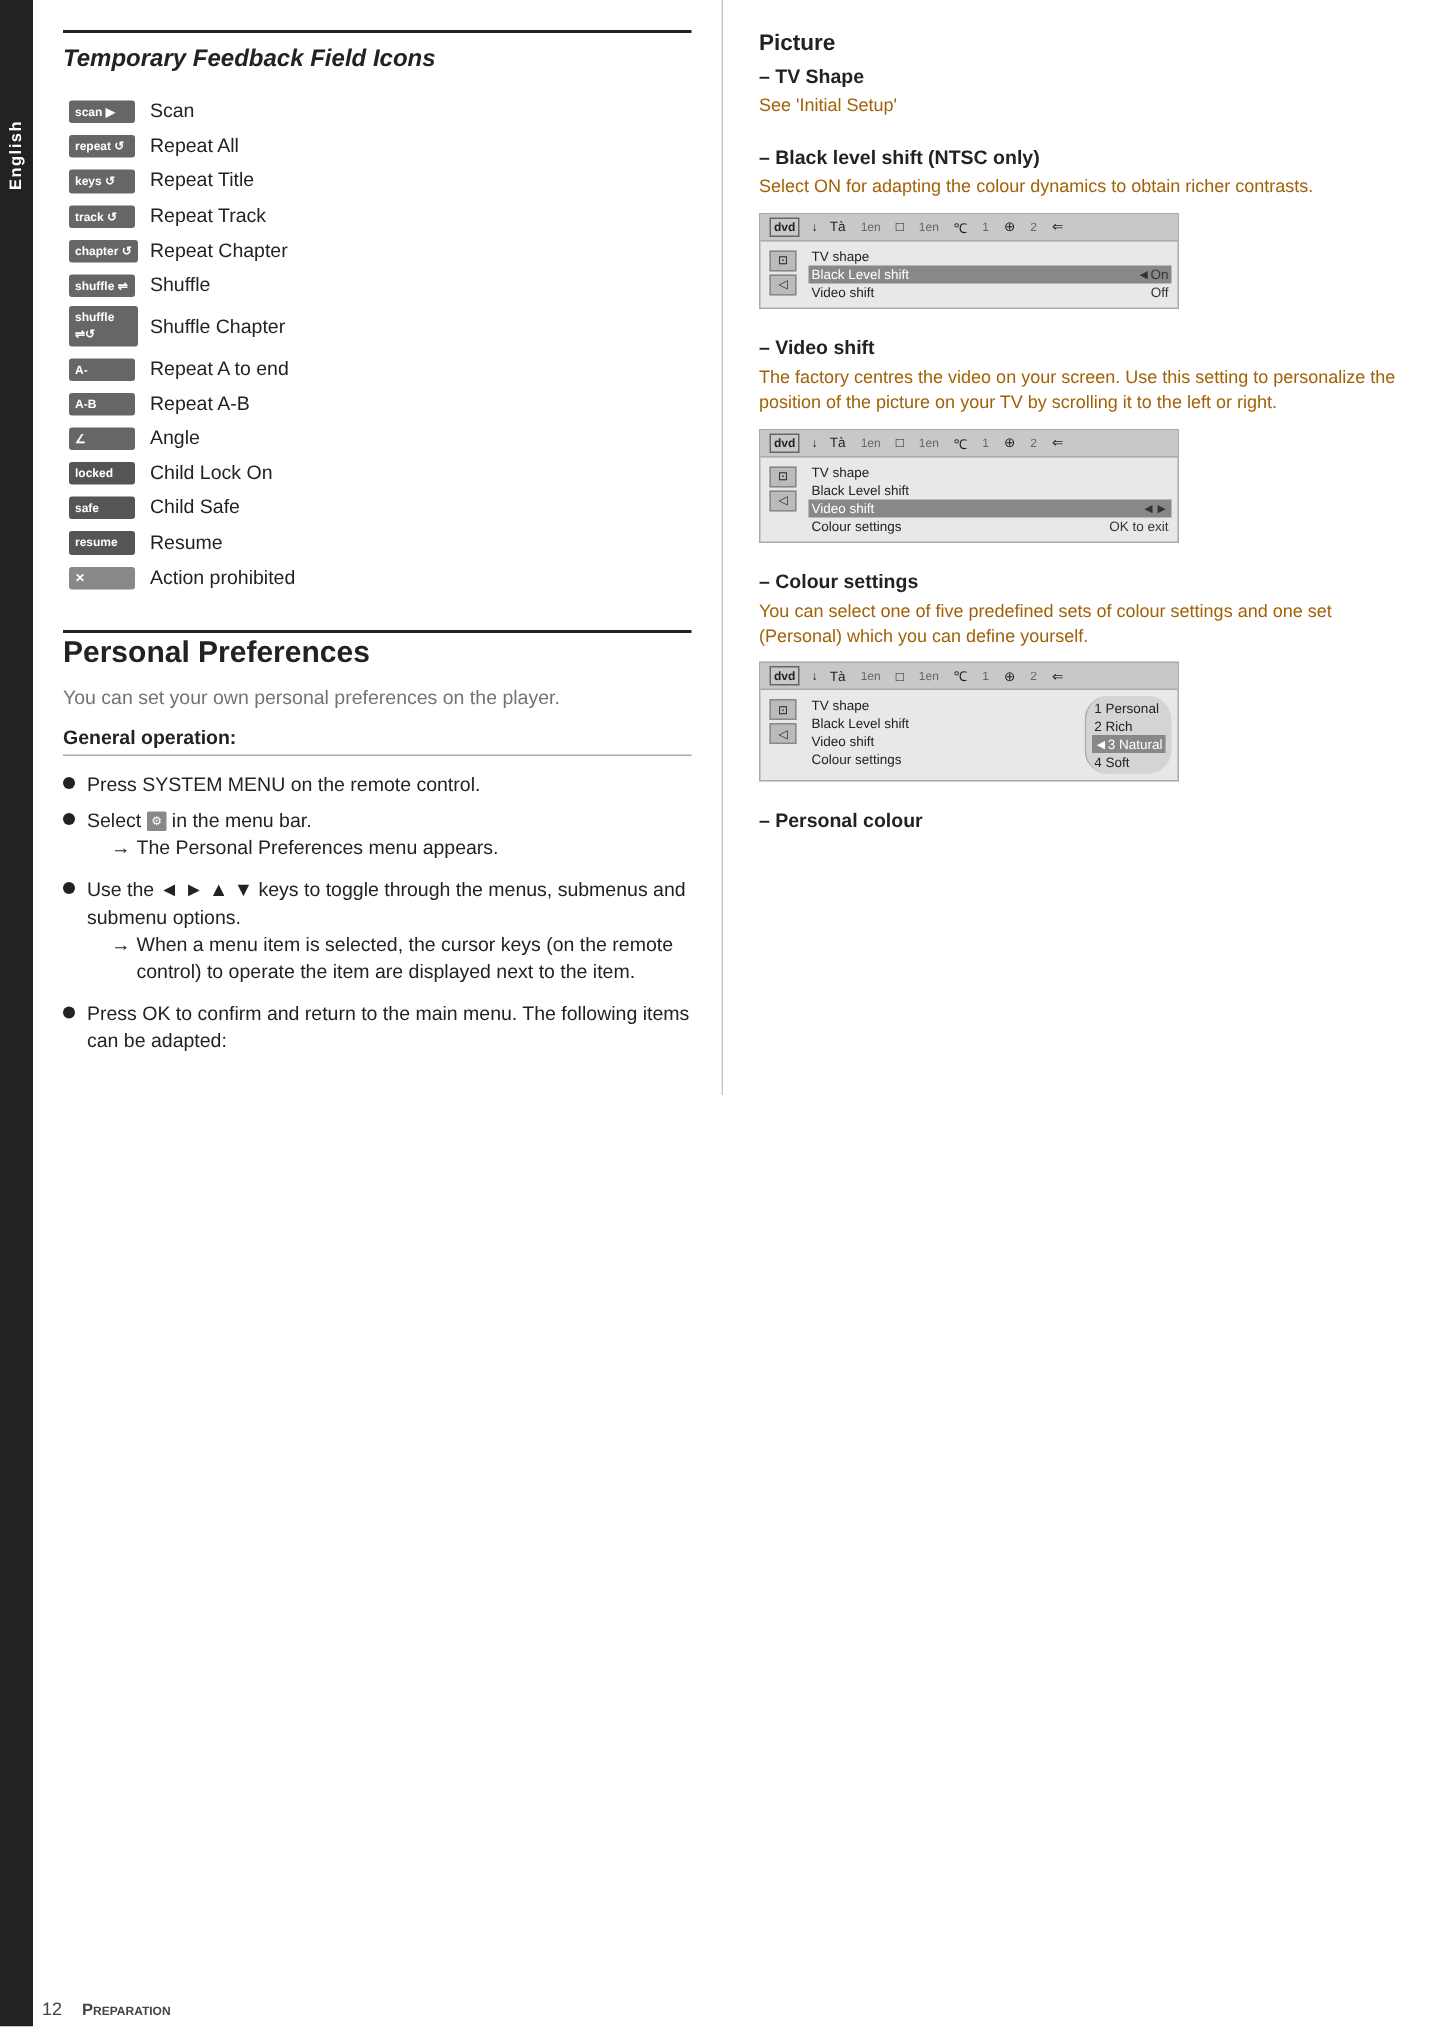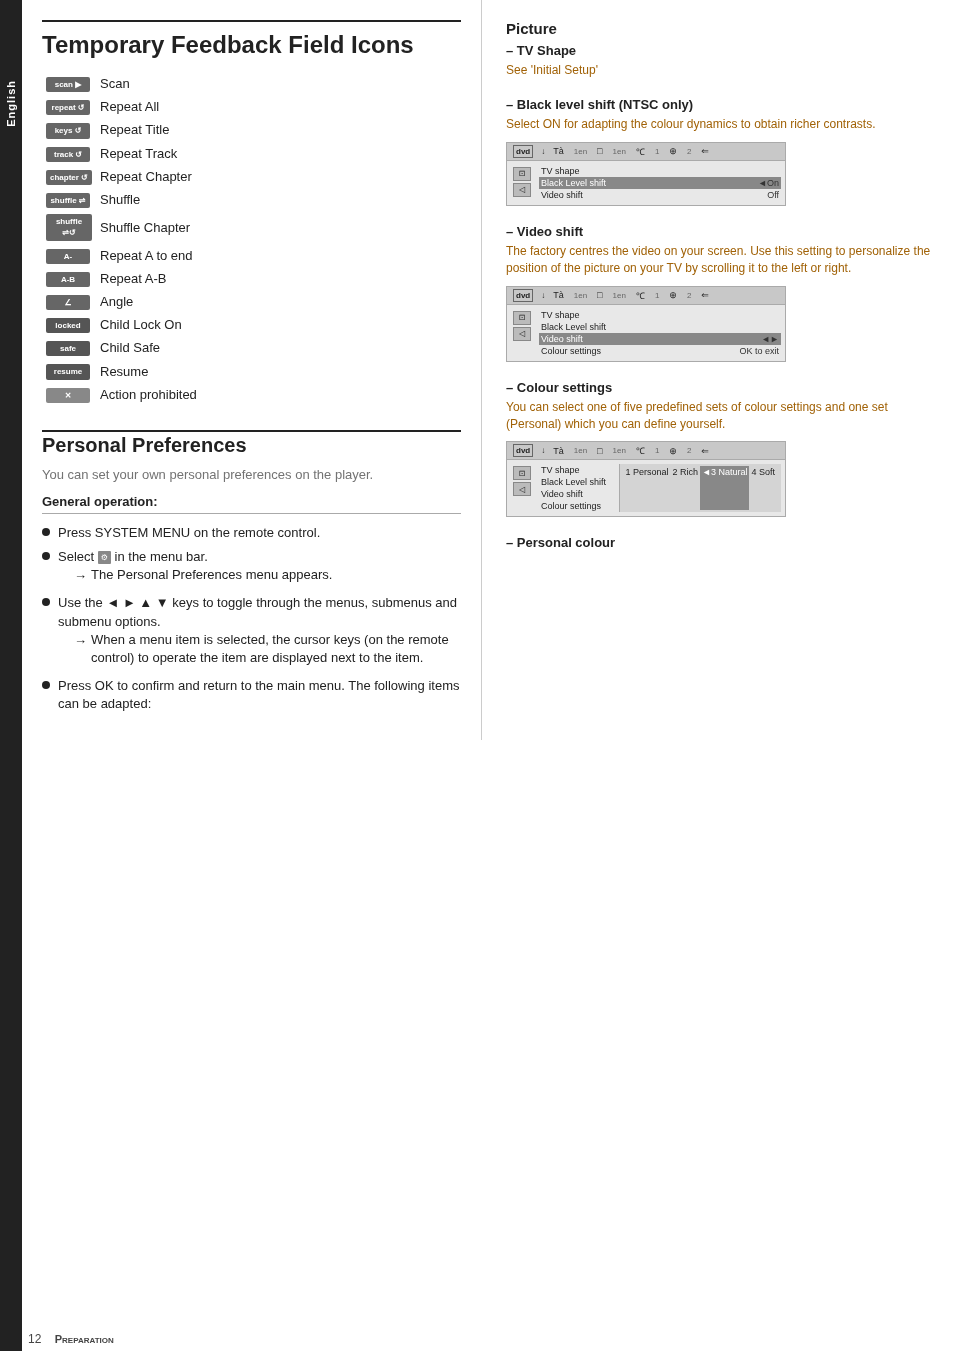--- a/index.html
+++ b/index.html
@@ -49,26 +49,27 @@
     }
 
     
     .right-col {
       flex: 1;
       padding: 20px 20px 20px 24px;
     }
 
     
     .section-title {
-      font-size: 24px;
+      font-size: 16px;
       font-weight: bold;
       border-top: 2px solid #222;
       padding-top: 8px;
       margin-bottom: 12px;
       line-height: 1.25;
+      font-style: italic;
     }
 
     
     .icon-table {
       width: 100%;
       border-collapse: collapse;
     }
     .icon-table tr td {
       padding: 3px 4px;
       vertical-align: middle;
@@ -78,21 +79,21 @@
     }
     .icon-badge {
       display: inline-block;
       background: #555;
       color: #fff;
       font-size: 8px;
       font-weight: bold;
       padding: 2px 4px;
       border-radius: 2px;
       min-width: 44px;
-      text-align: center;
+      text-align: left;
       line-height: 1.4;
       font-family: Arial, sans-serif;
     }
     .icon-label {
       font-size: 13px;
       color: #222;
       padding-left: 6px;
     }
 
     
@@ -483,21 +484,21 @@
                 <div class="osd-row">
                   <span class="osd-row-label">Black Level shift</span>
                 </div>
                 <div class="osd-row">
                   <span class="osd-row-label">Video shift</span>
                 </div>
                 <div class="osd-row">
                   <span class="osd-row-label">Colour settings</span>
                 </div>
               </div>
-              <div style="display: flex; flex-direction: row; font-size: 9px; padding: 2px 4px; background: rgb(212, 212, 212); border-left: 1px solid rgb(170, 170, 170);">
+              <div style="display: flex; flex-direction: column; font-size: 9px; padding: 2px 4px; background: rgb(212, 212, 212); border-left: 1px solid rgb(170, 170, 170); border-radius: 16px;">
                 <div style="padding: 1px 2px;">1 Personal</div>
                 <div style="padding: 1px 2px;">2 Rich</div>
                 <div style="padding: 1px 2px; background: rgb(136, 136, 136); color: rgb(255, 255, 255);">◄3 Natural</div>
                 <div style="padding: 1px 2px;">4 Soft</div>
               </div>
             </div>
           </div>
         </div>
         <div class="right-subsection">
           <div class="dash-title">– Personal colour</div>

